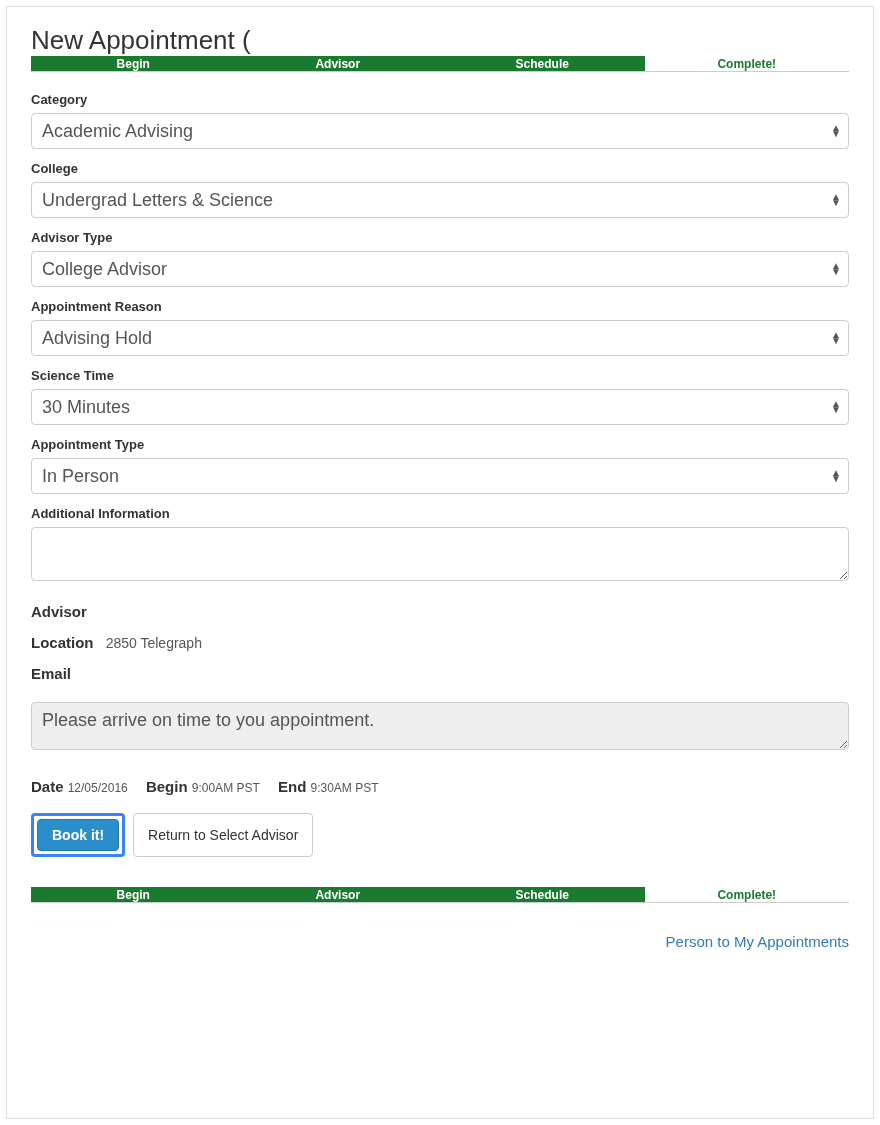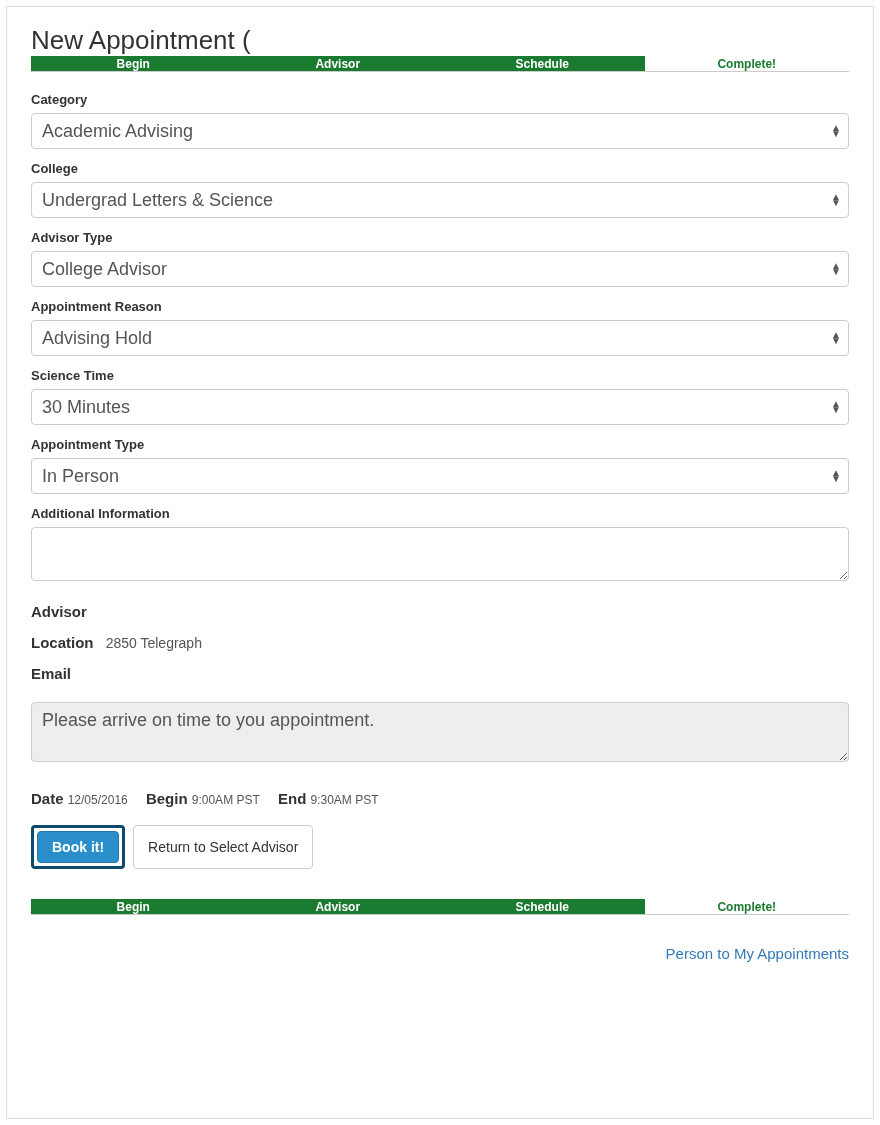--- a/index.html
+++ b/index.html
@@ -85,21 +85,21 @@
       line-height: 6px;
       display: flex;
       flex-direction: column;
     }
     .form-textarea {
       resize: both;
       height: 54px;
     }
     .form-textarea.readonly {
       background: #eee;
-      height: 60px;
+      height: 48px;
     }
     .info-block {
       margin-top: 18px;
       margin-bottom: 8px;
     }
     .info-line {
       margin-bottom: 14px;
       font-size: 15px;
       color: #333;
     }
@@ -148,21 +148,21 @@
       border: 1px solid #2477ab;
       color: #fff;
       font-weight: bold;
     }
     .btn-default {
       background: #fff;
       border: 1px solid #ccc;
       color: #333;
     }
     .highlight-box {
-      border: 3px solid #0c4a6e;
+      border: 3px solid #3b82f6;
       border-radius: 4px;
       padding: 3px;
       display: inline-block;
     }
     .return-link-wrap {
       text-align: right;
       margin-top: 30px;
     }
     .return-link {
       color: #337ab7;

